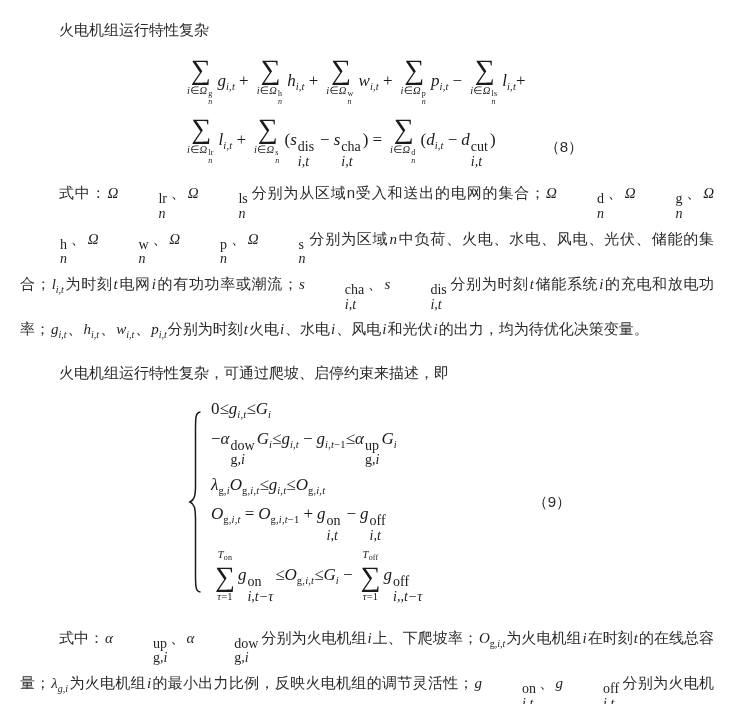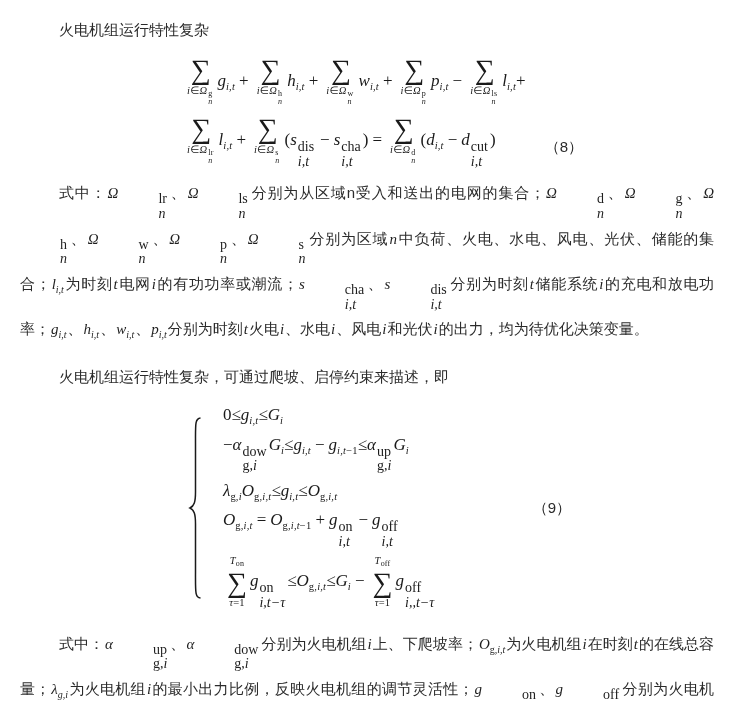--- a/index.html
+++ b/index.html
@@ -12,21 +12,21 @@
     overflow: hidden;
   }
   .page { width: 740px; height: 704px; padding: 14px 26px 0 20px; }
 
   .para { margin: 0; font-size: 15px; }
   .p-indent { text-indent: 2.6em; line-height: 22px; }
   .p-just { text-align: justify; text-indent: 2.6em; line-height: 33px; }
 
   #intro { margin-top: 5px; }
   #explain8 { margin-top: 7px; }
-  #thermal-intro { margin-top: 17px; font-family: Liberation Mono, monospace; }
+  #thermal-intro { margin-top: 11px; }
   #explain9 { margin-top: 16px; }
 
   
   .eq-block { position: relative; }
   #eq8 { margin-top: 16px; margin-left: 163px; }
   #eq9 { margin-top: 14px; margin-left: 168px; }
   .eq-lines { display: flex; flex-direction: column; gap: 10px; }
 
   .eqline {
     font-family: "Liberation Serif", serif;
@@ -66,21 +66,21 @@
   .m { font-family: "Liberation Serif", serif; color: #1f1f1f; margin: 0 1px; }
   .p-just .st { vertical-align: -5px; }
 
   .eq-num { position: absolute; font-size: 15px; color: #2b2b2b; white-space: nowrap; }
   #eq8 .eq-num { right: 131px; bottom: 12px; }
   #eq9 .eq-num { right: 143px; top: 50%; transform: translateY(-50%); }
 
   
   .brace-row { display: flex; align-items: center; }
   .brace-svg { flex: 0 0 auto; margin-right: 9px; }
-  .eq9-rows { display: flex; flex-direction: column; gap: 6px; margin-left: 12px; }
+  .eq9-rows { display: flex; flex-direction: column; gap: 6px; }
 </style>
 </head>
 <body>
 
 <div class="page">
 
   <p id="intro" class="para p-indent">火电机组运行特性复杂</p>
 
   <div id="eq8" class="eq-block">
     <div class="eq-lines">

